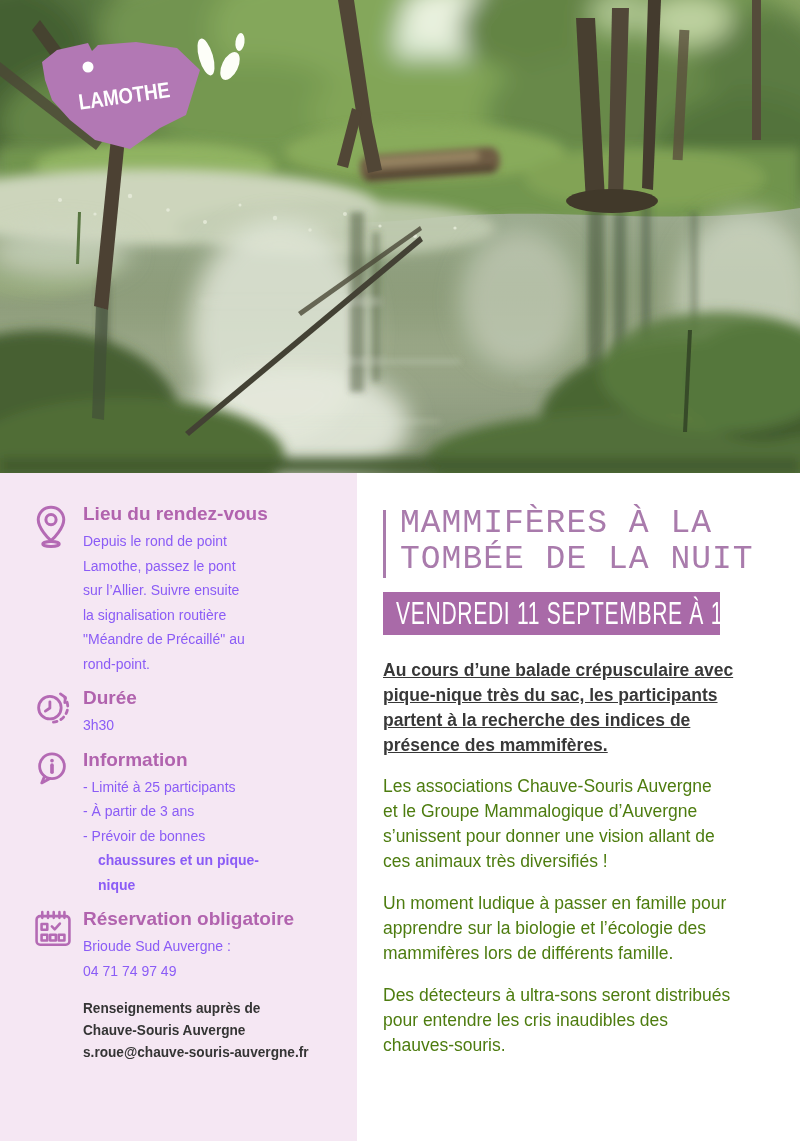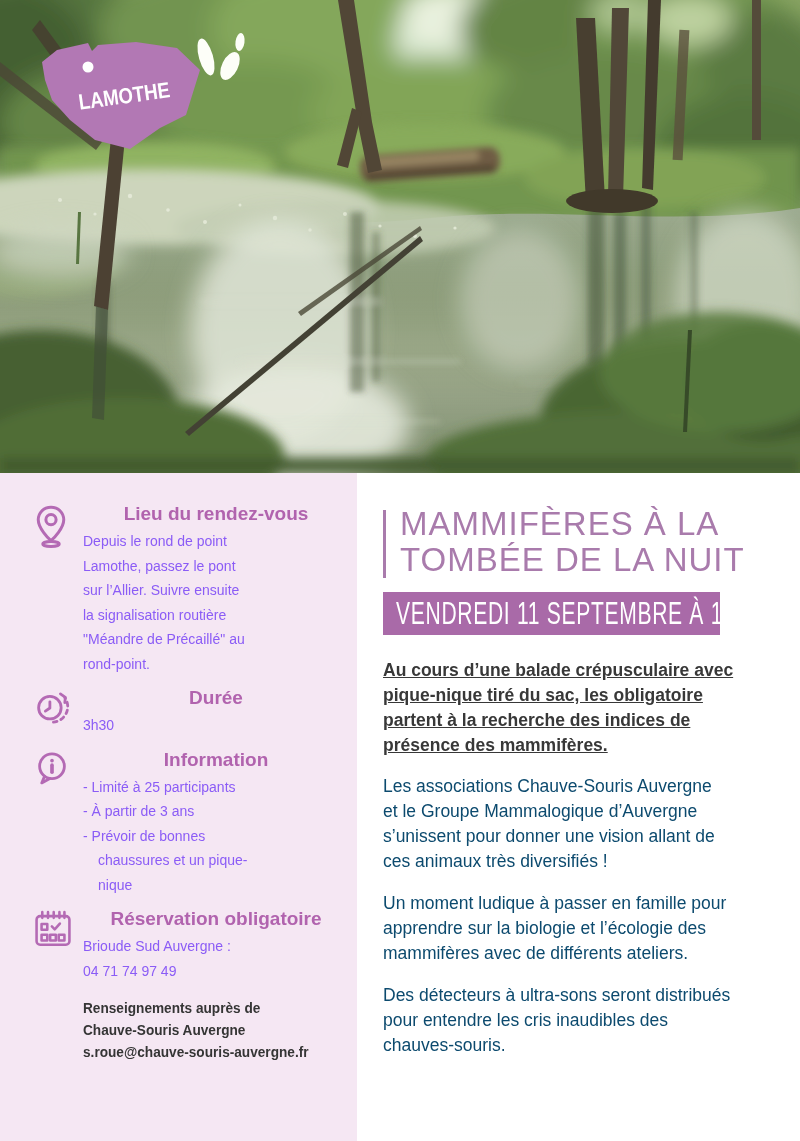--- a/index.html
+++ b/index.html
@@ -10,37 +10,37 @@
   .photo{position:absolute;top:0;left:0;width:800px;height:473px;overflow:hidden;}
   .photo svg{display:block;}
 
   
   .content{position:absolute;top:473px;left:0;width:800px;height:668px;display:flex;}
 
   .sidebar{width:357px;flex:none;background:#f5e7f3;box-sizing:border-box;padding:30px 8px 0 33px;}
   .section{display:flex;margin-bottom:11px;}
   .icon-col{width:50px;flex:none;padding-top:1px;}
   .text-col{flex:1;min-width:0;}
-  .sec-heading{font-size:19px;font-weight:700;color:#b163ae;margin:0 0 4px 0;line-height:22px;text-align:center;}
+  .sec-heading{font-size:19px;font-weight:700;color:#b163ae;margin:0 0 4px 0;line-height:22px;}
   .sec-line{font-size:14px;line-height:24.5px;color:#8b5cf6;}
-  .sec-line.cont{padding-left:15px;}
+  .sec-line.cont{padding-left:15px;font-weight:bold;}
   .footnote{margin:14px 0 0 50px;transform:scaleX(.88);transform-origin:left top;}
   .fn-line{font-size:15.5px;font-weight:700;color:#353535;line-height:22px;white-space:nowrap;}
 
   .main{flex:1;background:#ffffff;box-sizing:border-box;padding:33px 20px 0 26px;}
-  .title-row{display:flex;}
+  .title-row{display:flex;font-family:Liberation Mono, monospace;}
   .title-bar{width:3px;height:68px;background:#a97bac;margin:4px 14px 0 0;flex:none;}
   .title{margin:0;font-weight:400;color:#a97bac;font-size:33px;line-height:36px;letter-spacing:1px;}
   .title div{white-space:nowrap;}
   .date-banner{margin-top:14px;width:337px;height:43px;line-height:43px;background:#a96aa8;color:#fff;
                padding-left:13px;box-sizing:border-box;overflow:hidden;white-space:nowrap;}
   .date-banner .condensed{display:inline-block;transform:scaleX(.68);transform-origin:left center;
                font-size:31px;letter-spacing:1px;font-weight:400;}
   .para{margin:0 0 17px 0;}
-  .para .ln{font-size:17.5px;line-height:25px;color:#0c4a6e;white-space:nowrap;}
+  .para .ln{font-size:17.5px;line-height:25px;color:#4d7c0f;white-space:nowrap;}
   .para.lead{margin-top:23px;margin-bottom:16px;}
   .para.lead .ln{font-weight:700;color:#383838;text-decoration:underline;}
 </style>
 </head>
 <body>
 
 <div class="page">
 
   <div class="photo">
     <svg width="800" height="473" viewBox="0 0 800 473">
@@ -283,36 +283,36 @@
           <div>TOMBÉE DE LA NUIT</div>
         </h1>
       </div>
 
       <div class="date-banner">
         <span class="condensed">VENDREDI 11 SEPTEMBRE À 18H</span>
       </div>
 
       <div class="para lead">
         <div class="ln">Au cours d’une balade crépusculaire avec</div>
-        <div class="ln">pique-nique tiré du sac, les obligatoire</div>
+        <div class="ln">pique-nique très du sac, les participants</div>
         <div class="ln">partent à la recherche des indices de</div>
         <div class="ln">présence des mammifères.</div>
       </div>
 
       <div class="para">
         <div class="ln">Les associations Chauve-Souris Auvergne</div>
         <div class="ln">et le Groupe Mammalogique d’Auvergne</div>
         <div class="ln">s’unissent pour donner une vision allant de</div>
         <div class="ln">ces animaux très diversifiés !</div>
       </div>
 
       <div class="para">
         <div class="ln">Un moment ludique à passer en famille pour</div>
         <div class="ln">apprendre sur la biologie et l’écologie des</div>
-        <div class="ln">mammifères avec de différents ateliers.</div>
+        <div class="ln">mammifères lors de différents famille.</div>
       </div>
 
       <div class="para">
         <div class="ln">Des détecteurs à ultra-sons seront distribués</div>
         <div class="ln">pour entendre les cris inaudibles des</div>
         <div class="ln">chauves-souris.</div>
       </div>
     </main>
   </div>
 </div>

